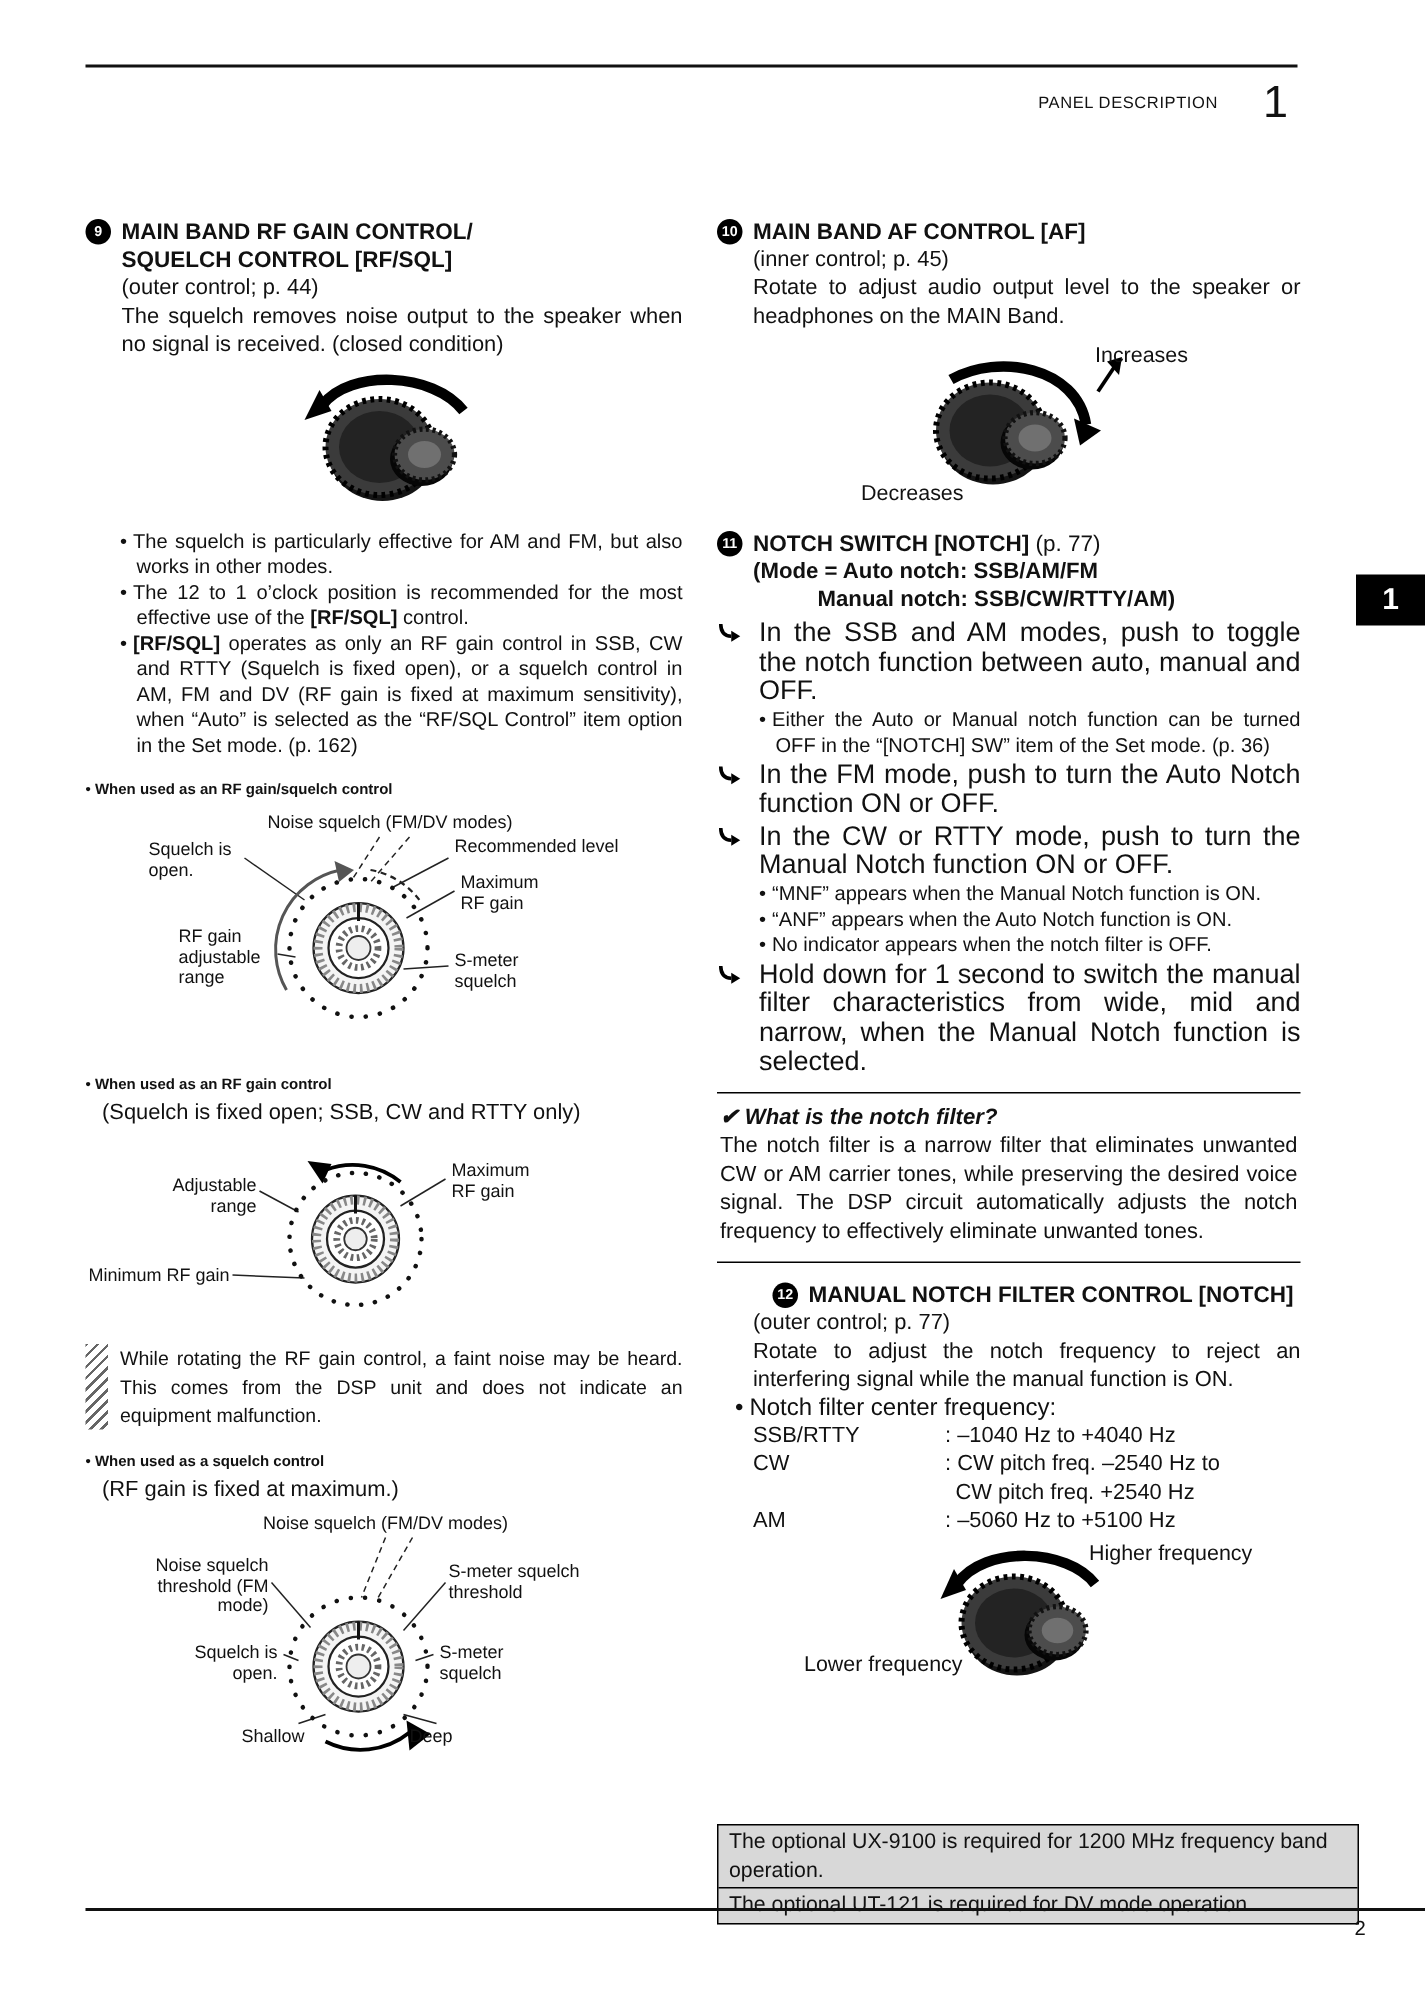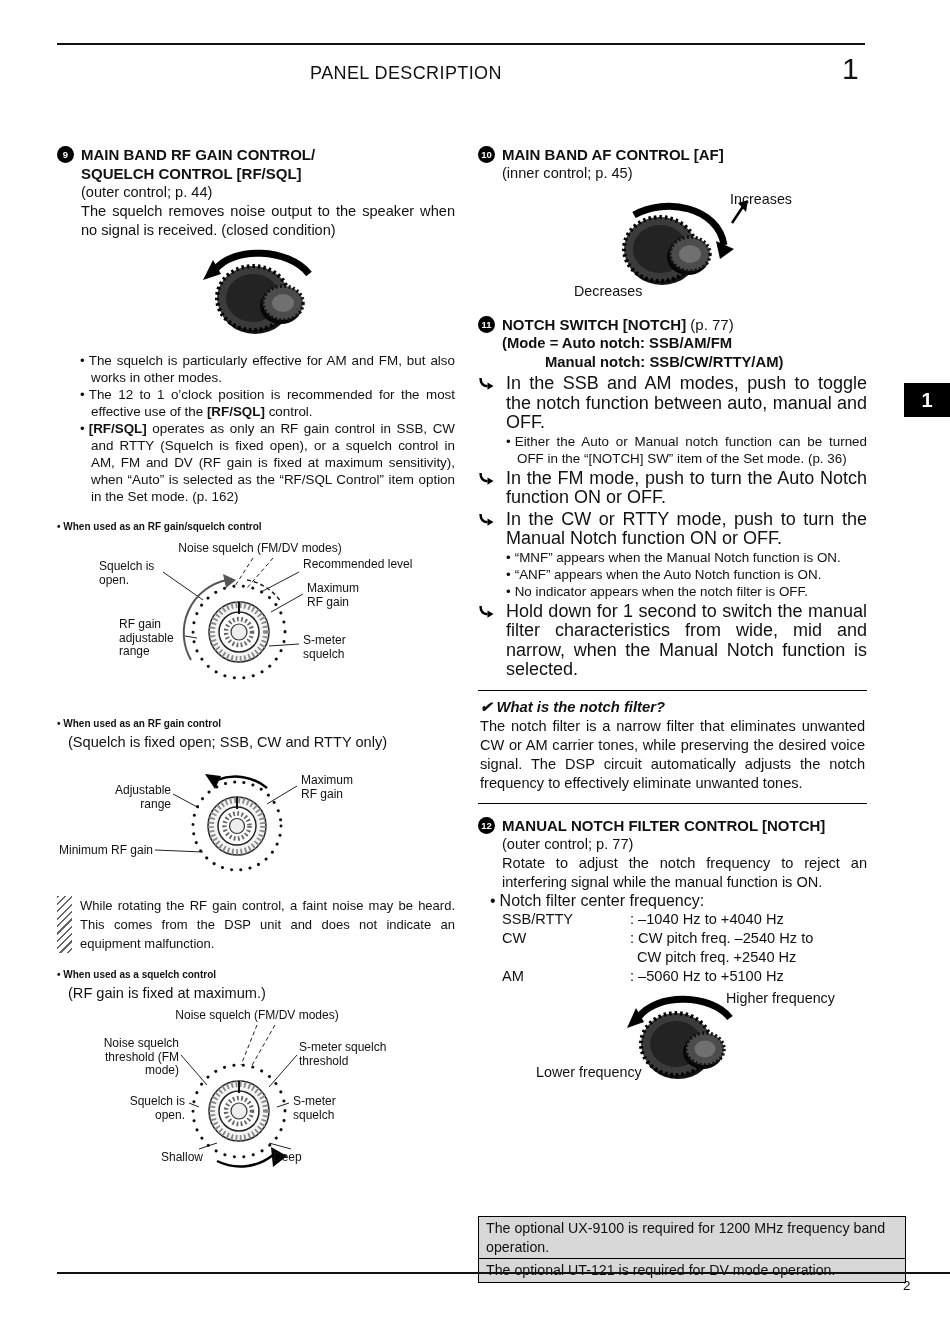--- a/index.html
+++ b/index.html
@@ -1,21 +1,21 @@
 <!DOCTYPE html>
 <html><head>
 <meta charset="utf-8">
 <title>Panel Description</title>
 <style>
   *{margin:0;padding:0;box-sizing:border-box;}
   html,body{background:#fff;}
   .page{position:relative;width:950px;height:1344px;background:#fff;color:#111;
         font-family:"Liberation Sans",sans-serif;overflow:hidden;}
   .top-rule{position:absolute;left:57px;top:43px;width:808px;height:2px;background:#111;}
-  .header-title{position:absolute;top:63px;left:0;width:812px;text-align:center;font-size:18px;letter-spacing:.4px;}
+  .header-title{position:absolute;top:63px;left:0;width:812px;text-align:right;font-size:11px;letter-spacing:.4px;}
   .chapter-num{position:absolute;top:52px;left:842px;font-size:30px;}
   .side-tab{position:absolute;right:0;top:383px;width:46px;height:34px;background:#000;color:#fff;
             display:flex;align-items:center;justify-content:center;font-size:20px;font-weight:bold;}
   .bottom-rule{position:absolute;left:57px;top:1272px;width:893px;height:2px;background:#111;}
   .page-num{position:absolute;left:903px;top:1278px;font-size:13.5px;}
 
   .col{position:absolute;top:145px;}
   .col-left{left:57px;width:398px;}
   .col-right{left:478px;width:389px;}
 
@@ -221,20 +221,21 @@
   <div class="col col-right">
 
     <div class="item-head">
       <span class="marker">
           <span>10</span>
         </span>
       <div>MAIN BAND AF CONTROL [AF]</div>
     </div>
     <div class="indent">
       <div class="sub">(inner control; p. 45)</div>
+      <div class="body">Rotate to adjust audio output level to the speaker or headphones on the MAIN Band.</div>
     </div>
 
     <div class="knob-scene" style="height:116px;margin-top:6px;">
       <svg width="150" height="104" style="position:absolute;left:126px;top:4px;">
         <ellipse cx="58" cy="60" rx="36" ry="32" fill="#141414"></ellipse>
         <ellipse cx="56" cy="56" rx="36" ry="32" fill="#3b3b3b"></ellipse>
         <ellipse cx="56" cy="56" rx="36" ry="32" fill="none" stroke="#000" stroke-width="4" stroke-dasharray="2.5 3"></ellipse>
         <ellipse cx="56" cy="56" rx="27" ry="24" fill="#232323"></ellipse>
         <ellipse cx="84" cy="64" rx="21" ry="18" fill="#060606"></ellipse>
         <ellipse cx="86" cy="61" rx="20" ry="17" fill="#4c4c4c"></ellipse>
@@ -308,21 +309,21 @@
             <polygon points="9.5,5.5 15.5,9.1 9.5,12.8" fill="#000"></polygon>
           </svg></span>
       <div class="atext">Hold down for 1 second to switch the manual filter characteristics from wide, mid and narrow, when the Manual Notch function is selected.</div>
     </div>
 
     <div class="notchbox">
       <div class="notch-title">✔ What is the notch filter?</div>
       <div class="body">The notch filter is a narrow filter that eliminates unwanted CW or AM carrier tones, while preserving the desired voice signal. The DSP circuit automatically adjusts the notch frequency to effectively eliminate unwanted tones.</div>
     </div>
 
-    <div class="item-head" style="margin-top:12px;">
+    <div class="item-head" style="margin-top:12px;margin-left:37px;">
       <span class="marker">
           <span>12</span>
         </span>
       <div>MANUAL NOTCH FILTER CONTROL [NOTCH]</div>
     </div>
     <div class="indent">
       <div class="sub">(outer control; p. 77)</div>
       <div class="body">Rotate to adjust the notch frequency to reject an interfering signal while the manual function is ON.</div>
       <div class="b" style="margin-left:-12px;"><span class="bm">•</span><span>Notch filter center frequency:</span></div>
       <div class="frow">

